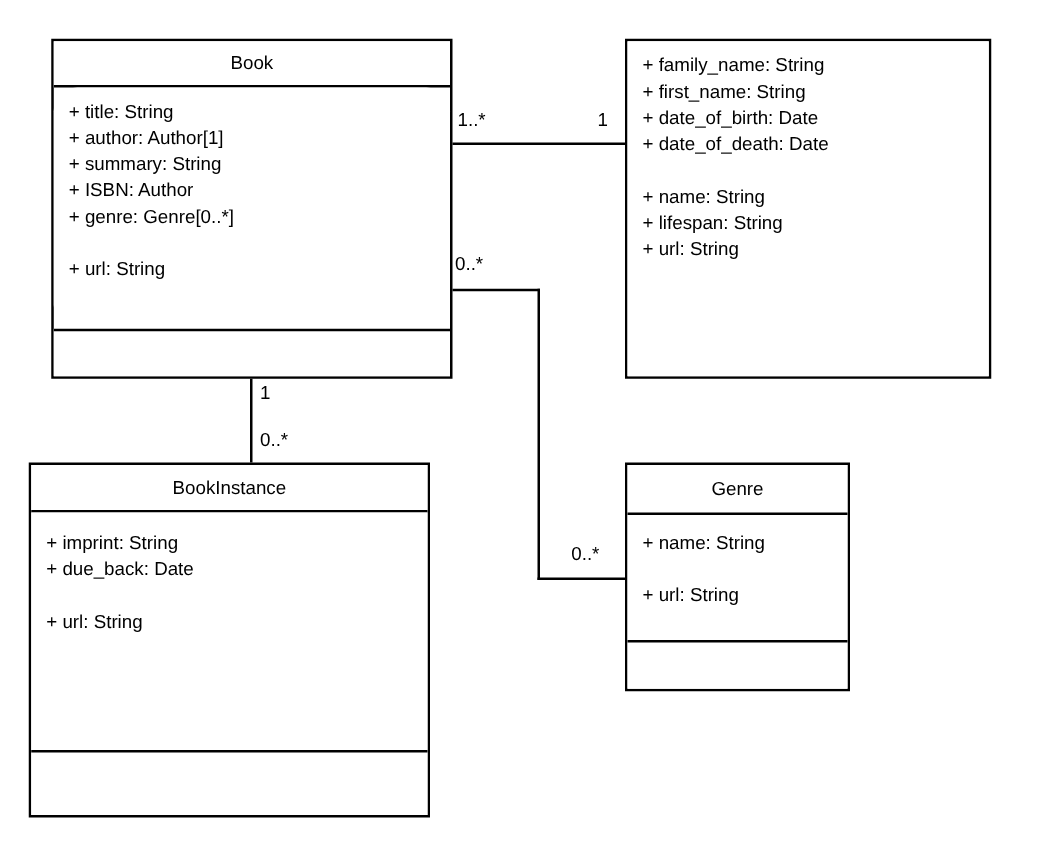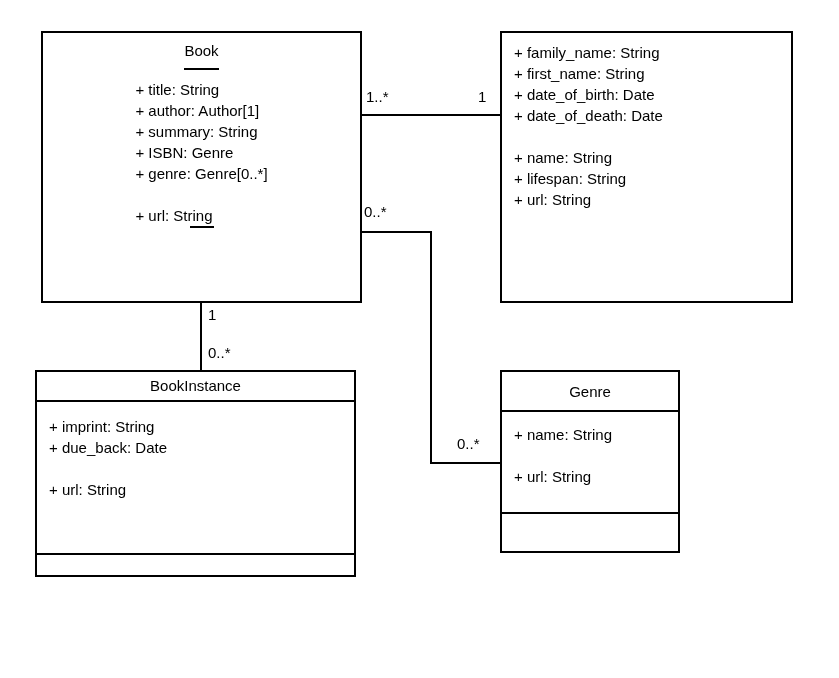--- a/index.html
+++ b/index.html
@@ -75,46 +75,46 @@
     line-height: 17px;
     white-space: pre;
     color: #000000;
   }
 </style>
 </head>
 <body>
 
 <div id="canvas">
 
-  <div class="uml-class" style="left:41px; top:31px; width:321px; height:272px;align-items:center;">
+  <div class="uml-class" style="left:41px; top:31px; width:321px; height:272px;">
     <div class="uml-title" style="height:37px;">Book</div>
-    <div class="uml-compartment" style="height:156px; padding-top:9px;border-radius:19px;">
+    <div class="uml-compartment" style="height:193px; padding-top:9px;border-radius:19px;">
       <div class="uml-attr">+ title: String</div>
       <div class="uml-attr">+ author: Author[1]</div>
       <div class="uml-attr">+ summary: String</div>
-      <div class="uml-attr">+ ISBN: Genre</div>
+      <div class="uml-attr">+ ISBN: Author</div>
       <div class="uml-attr">+ genre: Genre[0..*]</div>
       <div class="uml-attr spacer-before">+ url: String</div>
     </div>
     <div class="uml-compartment bordered-top uml-empty" style="flex:1 1 auto;"></div>
   </div>
 
   <div class="uml-class" style="left:500px; top:31px; width:293px; height:272px;">
     <div class="uml-compartment" style="flex:1 1 auto; padding-top:9px;">
       <div class="uml-attr">+ family_name: String</div>
       <div class="uml-attr">+ first_name: String</div>
       <div class="uml-attr">+ date_of_birth: Date</div>
       <div class="uml-attr">+ date_of_death: Date</div>
       <div class="uml-attr spacer-before">+ name: String</div>
       <div class="uml-attr">+ lifespan: String</div>
       <div class="uml-attr">+ url: String</div>
     </div>
   </div>
 
-  <div class="uml-class" style="left:35px; top:370px; width:321px; height:207px;">
+  <div class="uml-class" style="left:23px; top:370px; width:321px; height:284px;">
     <div class="uml-title" style="height:38px;">BookInstance</div>
     <div class="uml-compartment" style="height:190px; padding-top:14px;">
       <div class="uml-attr">+ imprint: String</div>
       <div class="uml-attr">+ due_back: Date</div>
       <div class="uml-attr spacer-before">+ url: String</div>
     </div>
     <div class="uml-compartment bordered-top uml-empty" style="flex:1 1 auto;"></div>
   </div>
 
   <div class="uml-class" style="left:500px; top:370px; width:180px; height:183px;">

